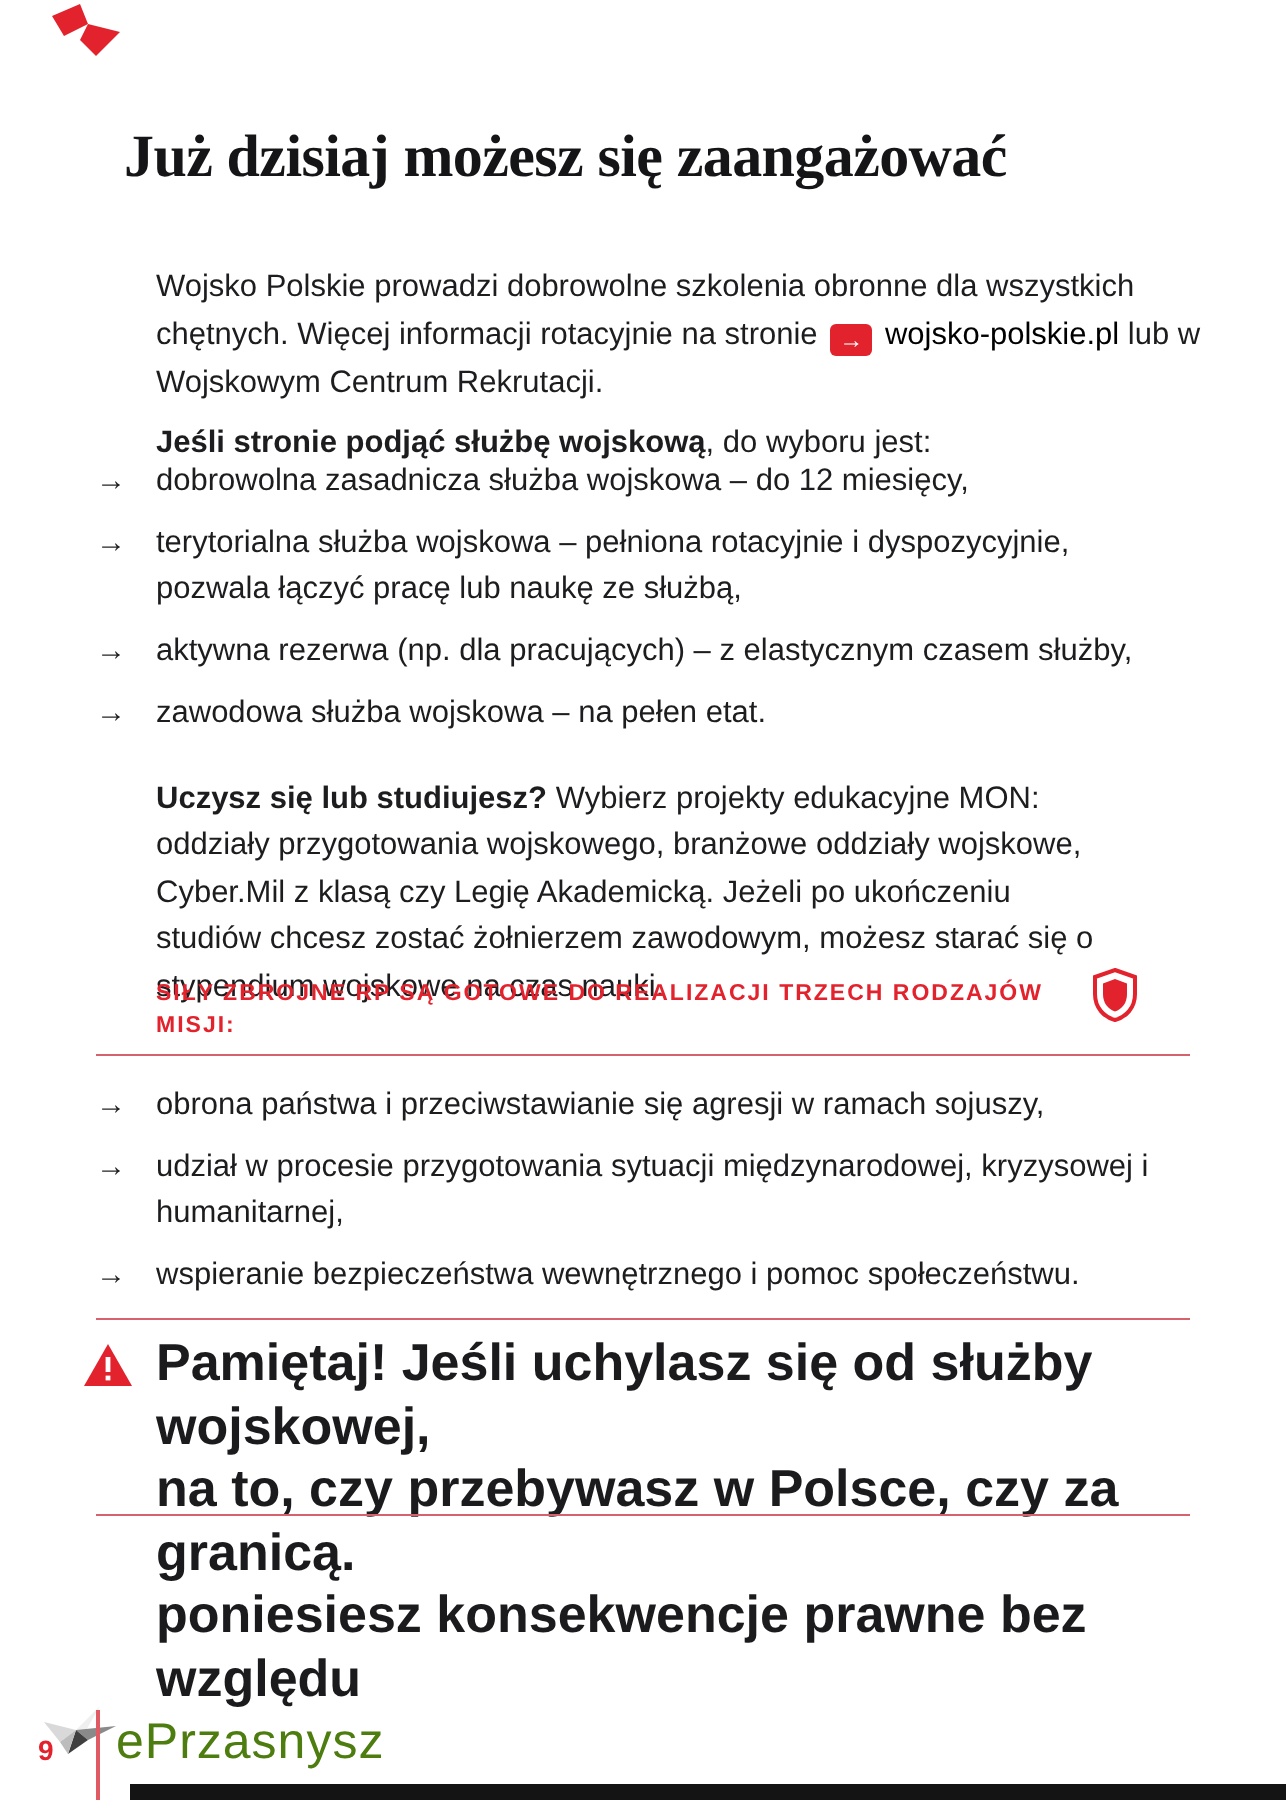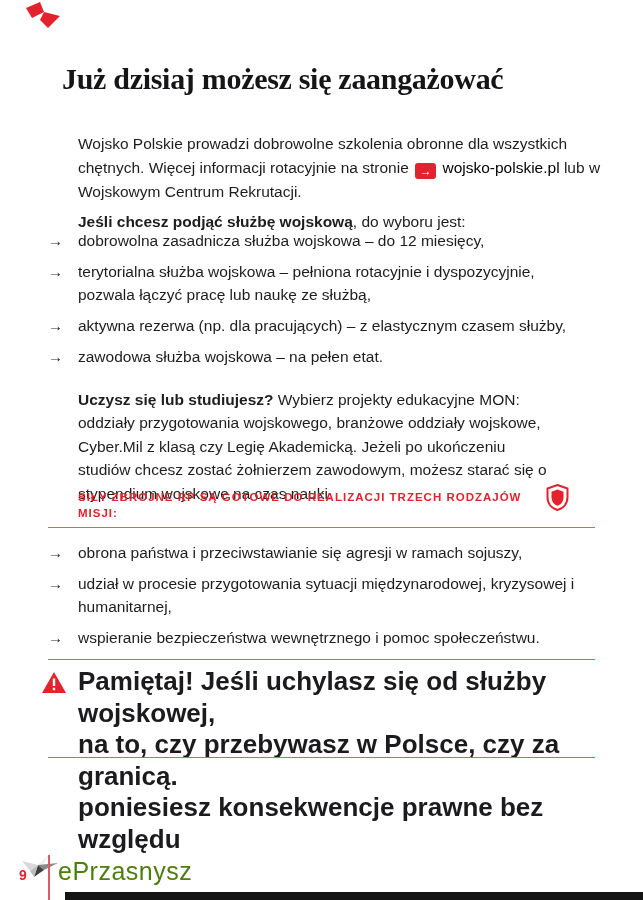--- a/index.html
+++ b/index.html
@@ -94,21 +94,21 @@
   <h1 class="title">Już dzisiaj możesz się zaangażować</h1>
 
   <p class="intro">
     <span>Wojsko Polskie prowadzi dobrowolne szkolenia obronne dla wszystkich chętnych. Więcej informacji rotacyjnie na stronie</span>
     <span class="link-badge">→</span>
     <a class="red-link" href="#">wojsko-polskie.pl</a>
     <span>lub w Wojskowym Centrum Rekrutacji.</span>
   </p>
 
   <p class="lead">
-    <span class="b">Jeśli chcesz podjąć służbę wojskową</span><span>, do wyboru jest:</span>
+    <span class="b">Jeśli stronie podjąć służbę wojskową</span><span>, do wyboru jest:</span>
   </p>
 
   <div class="bullets first">
     <div class="bullet">
       <span class="arrow">→</span>
       <span class="btext">dobrowolna zasadnicza służba wojskowa – do 12 miesięcy,</span>
     </div>
     <div class="bullet">
       <span class="arrow">→</span>
       <span class="btext">terytorialna służba wojskowa – pełniona rotacyjnie i dyspozycyjnie, pozwala łączyć pracę lub naukę ze służbą,</span>

